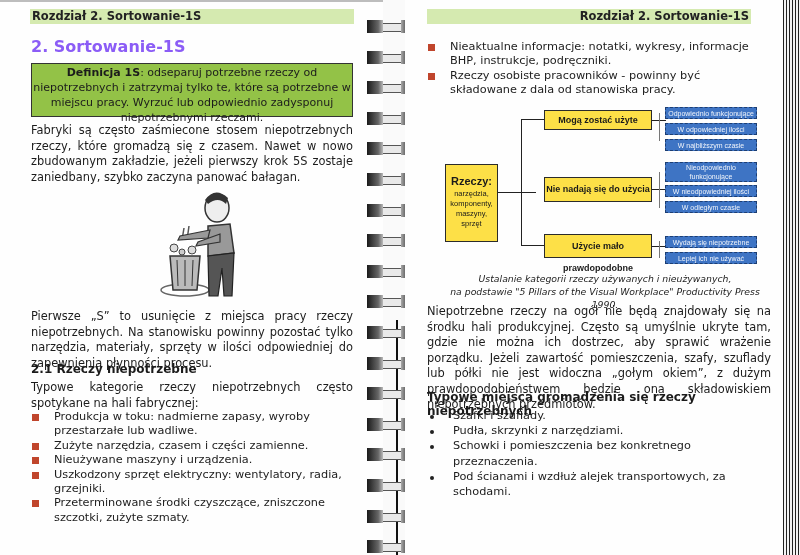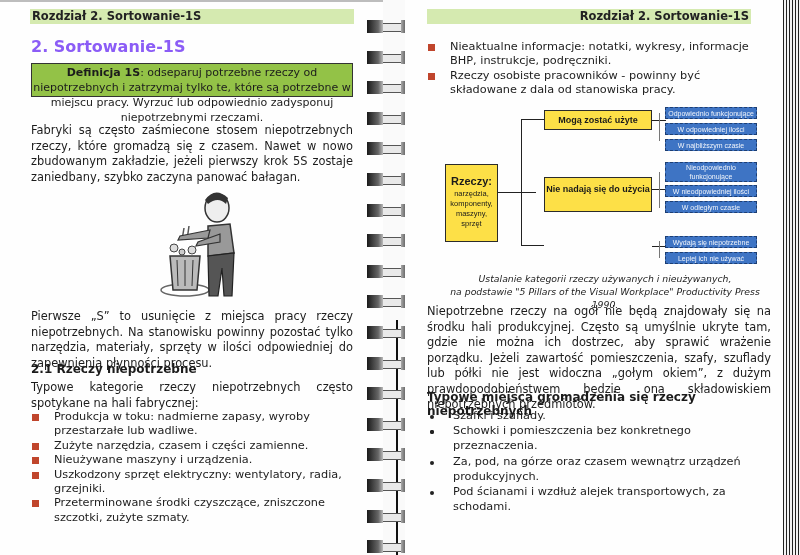--- a/index.html
+++ b/index.html
@@ -5,21 +5,21 @@
   html,body{margin:0;padding:0;}
   body{width:800px;height:555px;position:relative;overflow:hidden;background:#fdfdfb;font-family:"DejaVu Sans",sans-serif;color:#1d1d1d;}
   .page{position:absolute;top:0;height:555px;background:#fefefe;}
   #left{left:0;width:383px;}
   #right{left:405px;width:390px;}
   .topline{position:absolute;left:0;right:0;top:0;height:2px;background:#bdbdbd;}
   .hdr{position:absolute;top:9px;height:15px;background:#d5eab0;font-weight:bold;font-size:11.5px;line-height:15px;color:#222;}
   #left .hdr{left:30px;width:322px;padding-left:2px;}
   #right .hdr{left:22px;width:322px;text-align:right;padding-right:2px;}
   .h1{position:absolute;left:31px;top:37px;font-size:16px;font-weight:bold;color:#8b5cf6;}
-  .defbox{position:absolute;left:31px;top:63px;width:322px;height:34px;background:#93c247;border:1.5px solid #333;box-sizing:border-box;text-align:center;font-size:11px;line-height:15px;padding-top:1px;color:#1c1c1c;}
+  .defbox{position:absolute;left:31px;top:63px;width:322px;height:54px;background:#93c247;border:1.5px solid #333;box-sizing:border-box;text-align:center;font-size:11px;line-height:15px;padding-top:1px;color:#1c1c1c;}
   .defbox b{font-weight:bold;}
   .para{position:absolute;font-size:11.4px;line-height:15.5px;text-align:justify;color:#1c1c1c;}
   .h2{position:absolute;font-size:12px;font-weight:bold;color:#1b1b1b;}
   ul.sq{position:absolute;margin:0;padding:0;list-style:none;font-size:11.3px;line-height:14.4px;color:#1c1c1c;}
   ul.sq li{position:relative;padding-left:23px;}
   ul.sq li .b{position:absolute;left:1px;top:4px;width:7px;height:7px;background:#c0452c;}
   ul.dot{position:absolute;margin:0;padding:0;list-style:none;font-size:11.3px;line-height:15.2px;color:#1c1c1c;}
   ul.dot li{position:relative;padding-left:26px;}
   ul.dot li .b{position:absolute;left:3px;top:7px;width:4px;height:4px;border-radius:50%;background:#222;}
   .pnum{position:absolute;top:556px;font-size:16px;color:#222;}
@@ -188,21 +188,22 @@
   <div class="gbox" style="left:0;top:54px;width:53px;height:78px;padding-top:10px;">
     <div style="font-size:11px;">Rzeczy:</div>
     <div style="font-weight:normal;font-size:7.5px;line-height:10px;padding:2px 2px 0;">narzędzia, komponenty, maszyny, sprzęt</div>
   </div>
   <div class="ln" style="left:53px;top:82px;width:38px;height:1px;"></div>
   <div class="ln" style="left:76px;top:9px;width:1px;height:126px;"></div>
   <div class="ln" style="left:76px;top:9px;width:23px;height:1px;"></div>
   <div class="ln" style="left:76px;top:135px;width:23px;height:1px;"></div>
 
   <div class="gbox" style="left:99px;top:0;width:108px;height:20px;line-height:18px;">Mogą zostać użyte</div>
-  <div class="gbox" style="left:99px;top:67px;width:108px;height:35px;line-height:23px;">Nie nadają się do użycia</div>
+  <div class="gbox" style="left:99px;top:67px;width:108px;height:25px;line-height:23px;">Nie nadają się do użycia</div>
+  <div class="gbox" style="left:99px;top:124px;width:108px;height:24px;line-height:22px;">Użycie mało prawdopodobne</div>
 
   <div class="ln" style="left:207px;top:10px;width:14px;height:1px;"></div>
   <div class="ln" style="left:214px;top:3px;width:1px;height:28px;background:#777;"></div>
   <div class="ln" style="left:207px;top:79px;width:14px;height:1px;"></div>
   <div class="ln" style="left:214px;top:62px;width:1px;height:36px;background:#777;"></div>
   <div class="ln" style="left:207px;top:136px;width:14px;height:1px;"></div>
   <div class="ln" style="left:214px;top:131px;width:1px;height:17px;background:#777;"></div>
 
   <div class="bbox" style="left:220px;top:-3px;width:92px;height:12px;">Odpowiednio funkcjonujące</div>
   <div class="bbox" style="left:220px;top:13px;width:92px;height:12px;">W odpowiedniej ilości</div>
@@ -218,21 +219,20 @@
 
 <div class="caption">
   <div>Ustalanie kategorii rzeczy używanych i nieużywanych,</div>
   <div>na podstawie "5 Pillars of the Visual Workplace" Productivity Press 1990.</div>
 </div>
 
 <div class="para" style="left:427px;top:304px;width:344px;">Niepotrzebne rzeczy na ogół nie będą znajdowały się na środku hali produkcyjnej. Często są umyślnie ukryte tam, gdzie nie można ich dostrzec, aby sprawić wrażenie porządku. Jeżeli zawartość pomieszczenia, szafy, szuflady lub półki nie jest widoczna „gołym okiem”, z dużym prawdopodobieństwem będzie ona składowiskiem niepotrzebnych przedmiotów.</div>
 <div class="h2" style="left:427px;top:390px;">Typowe miejsca gromadzenia się rzeczy niepotrzebnych</div>
 <ul class="dot" style="left:427px;top:408px;width:345px;">
   <li><span class="b"></span><span>Szafki i szuflady.</span></li>
-  <li><span class="b"></span></li>
+  <li><span class="b"></span><span>Pudła, skrzynki z narzędziami.</span></li>
   <li><span class="b"></span><span>Schowki i pomieszczenia bez konkretnego przeznaczenia.</span></li>
-  <li><span class="b"></span><span>Za, pod, na górze oraz czasem wewnątrz urządzeń produkcyjnych.</span></li>
   <li><span class="b"></span><span>Pod ścianami i wzdłuż alejek transportowych, za schodami.</span></li>
 
 </ul>
 <div class="pnum" style="left:749px;">17</div>
 
 <div class="rightedge"></div>
 
 </body></html>

